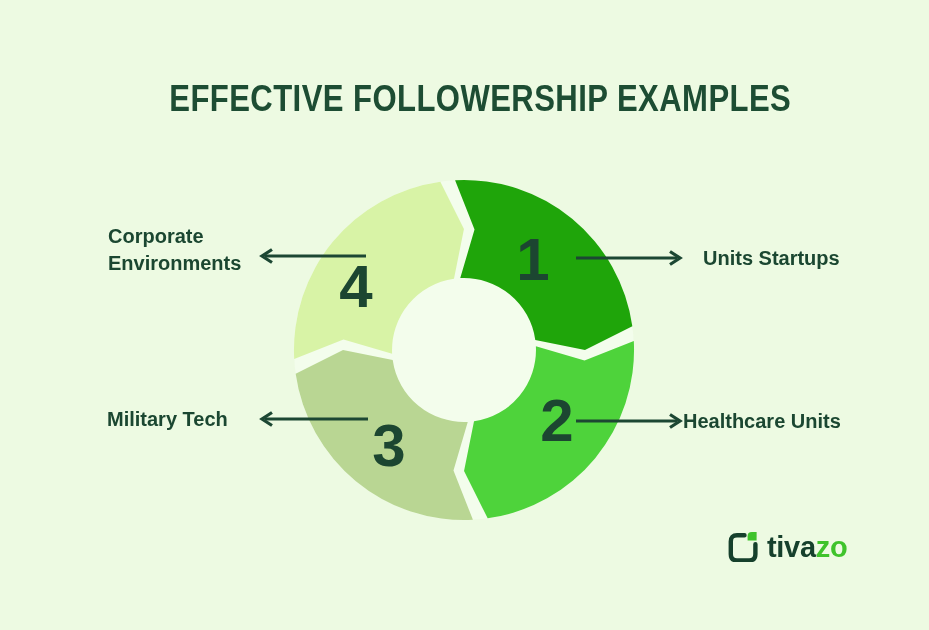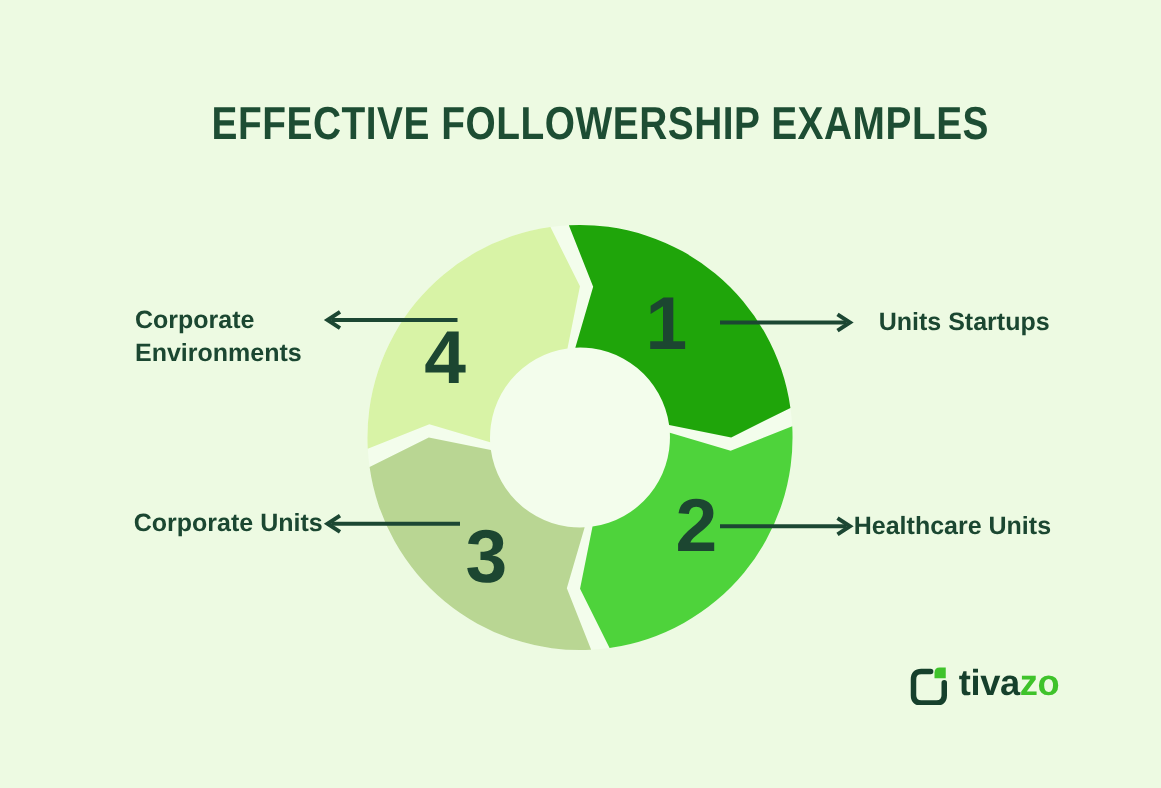--- a/index.html
+++ b/index.html
@@ -23,21 +23,21 @@
   .callout-label{
     position:absolute;font-size:20px;font-weight:bold;line-height:23px;
     color:var(--label-text,#1b4731);
   }
   .two-line{line-height:27px;width:165px}
   .arrow{position:absolute}
   .arrow line,.arrow polyline{
     stroke:var(--arrow,#1c4733);stroke-width:3.2;fill:none;
     stroke-linecap:butt;stroke-linejoin:miter;
   }
-  .logo{position:absolute;left:727px;top:531px;display:flex;align-items:flex-end;gap:8px}
+  .logo{position:absolute;left:727px;top:531px;display:flex;align-items:flex-start;gap:8px}
   .logo-icon .frame{stroke:var(--logo-dark,#16402c);stroke-width:4.4;fill:none;stroke-linecap:round}
   .logo-icon .leaf{fill:var(--logo-green,#3fc32b)}
   .logo-text{font-size:29px;font-weight:bold;letter-spacing:-.3px;white-space:nowrap}
   .logo-text .primary{color:var(--logo-dark,#16402c)}
   .logo-text .accent{color:var(--logo-green,#3fc32b)}
 </style>
 </head>
 <body>
 
 <h1 class="title"><span class="title-inner">EFFECTIVE FOLLOWERSHIP EXAMPLES</span></h1>
@@ -70,22 +70,22 @@
   <line x1="112" y1="10" x2="9" y2="10"></line>
   <polyline points="16,3.5 6,10 16,16.5"></polyline>
 </svg>
 <svg class="arrow" style="left:256px;top:246px" width="112" height="20" viewBox="0 0 112 20">
   <line x1="110" y1="10" x2="9" y2="10"></line>
   <polyline points="16,3.5 6,10 16,16.5"></polyline>
 </svg>
 
 <div class="callout-label" style="left:703px;top:247px">Units Startups</div>
 <div class="callout-label" style="left:683px;top:410px">Healthcare Units</div>
-<div class="callout-label" style="left:107px;top:408px">Corporate Units</div>
-<div class="callout-label two-line" style="left:108px;top:243px">Corporate Environments</div>
+<div class="callout-label" style="left:107px;top:408px">Military Tech</div>
+<div class="callout-label two-line" style="left:108px;top:223px">Corporate Environments</div>
 
 <div class="logo">
   <svg class="logo-icon" width="32" height="31" viewBox="0 0 32 31">
     <path class="frame" d="M17.5 4.2 H10 C6 4.2 3.8 6.4 3.8 10.4 V23.2 C3.8 27.2 6 29.4 10 29.4 H22.2 C26.2 29.4 28.4 27.2 28.4 23.2 V13.2"></path>
     <path class="leaf" d="M20.6 9.6 L20.6 5.2 Q20.6 1 24.8 1 L29.6 1 L29.6 9.6 Z"></path>
   </svg>
   <div class="logo-text"><span class="primary">tiva</span><span class="accent">zo</span></div>
 </div>
 
 </body></html>

